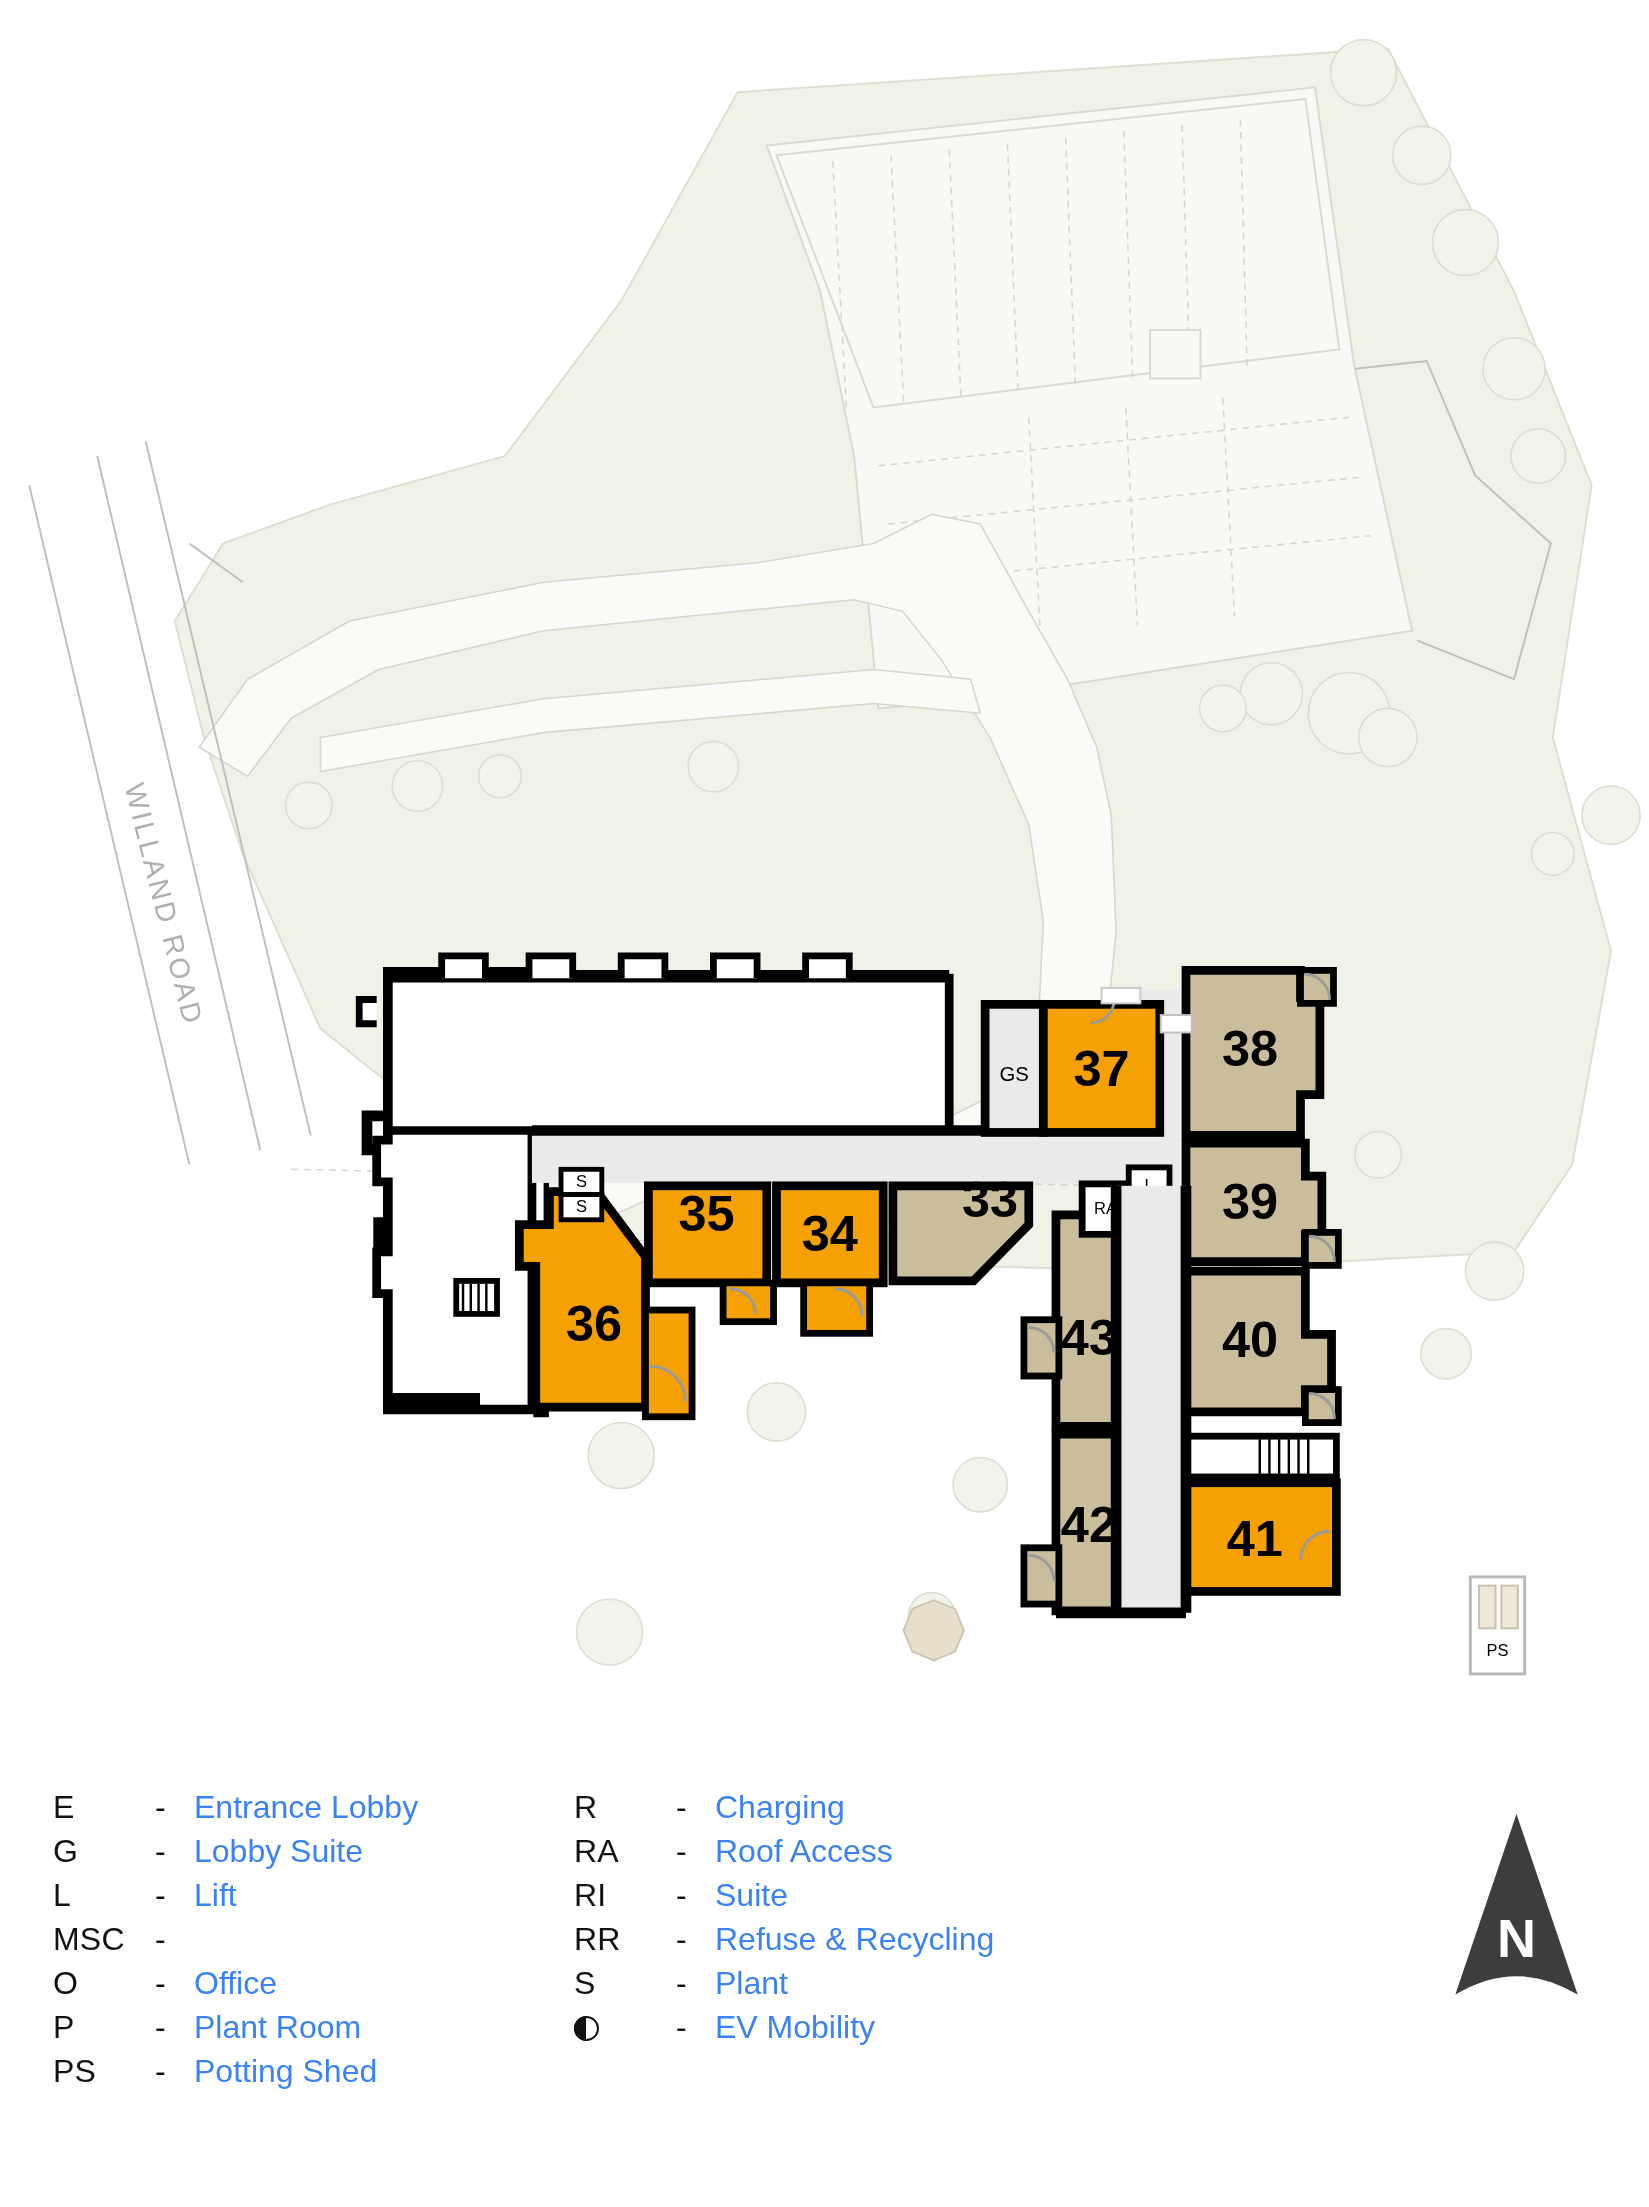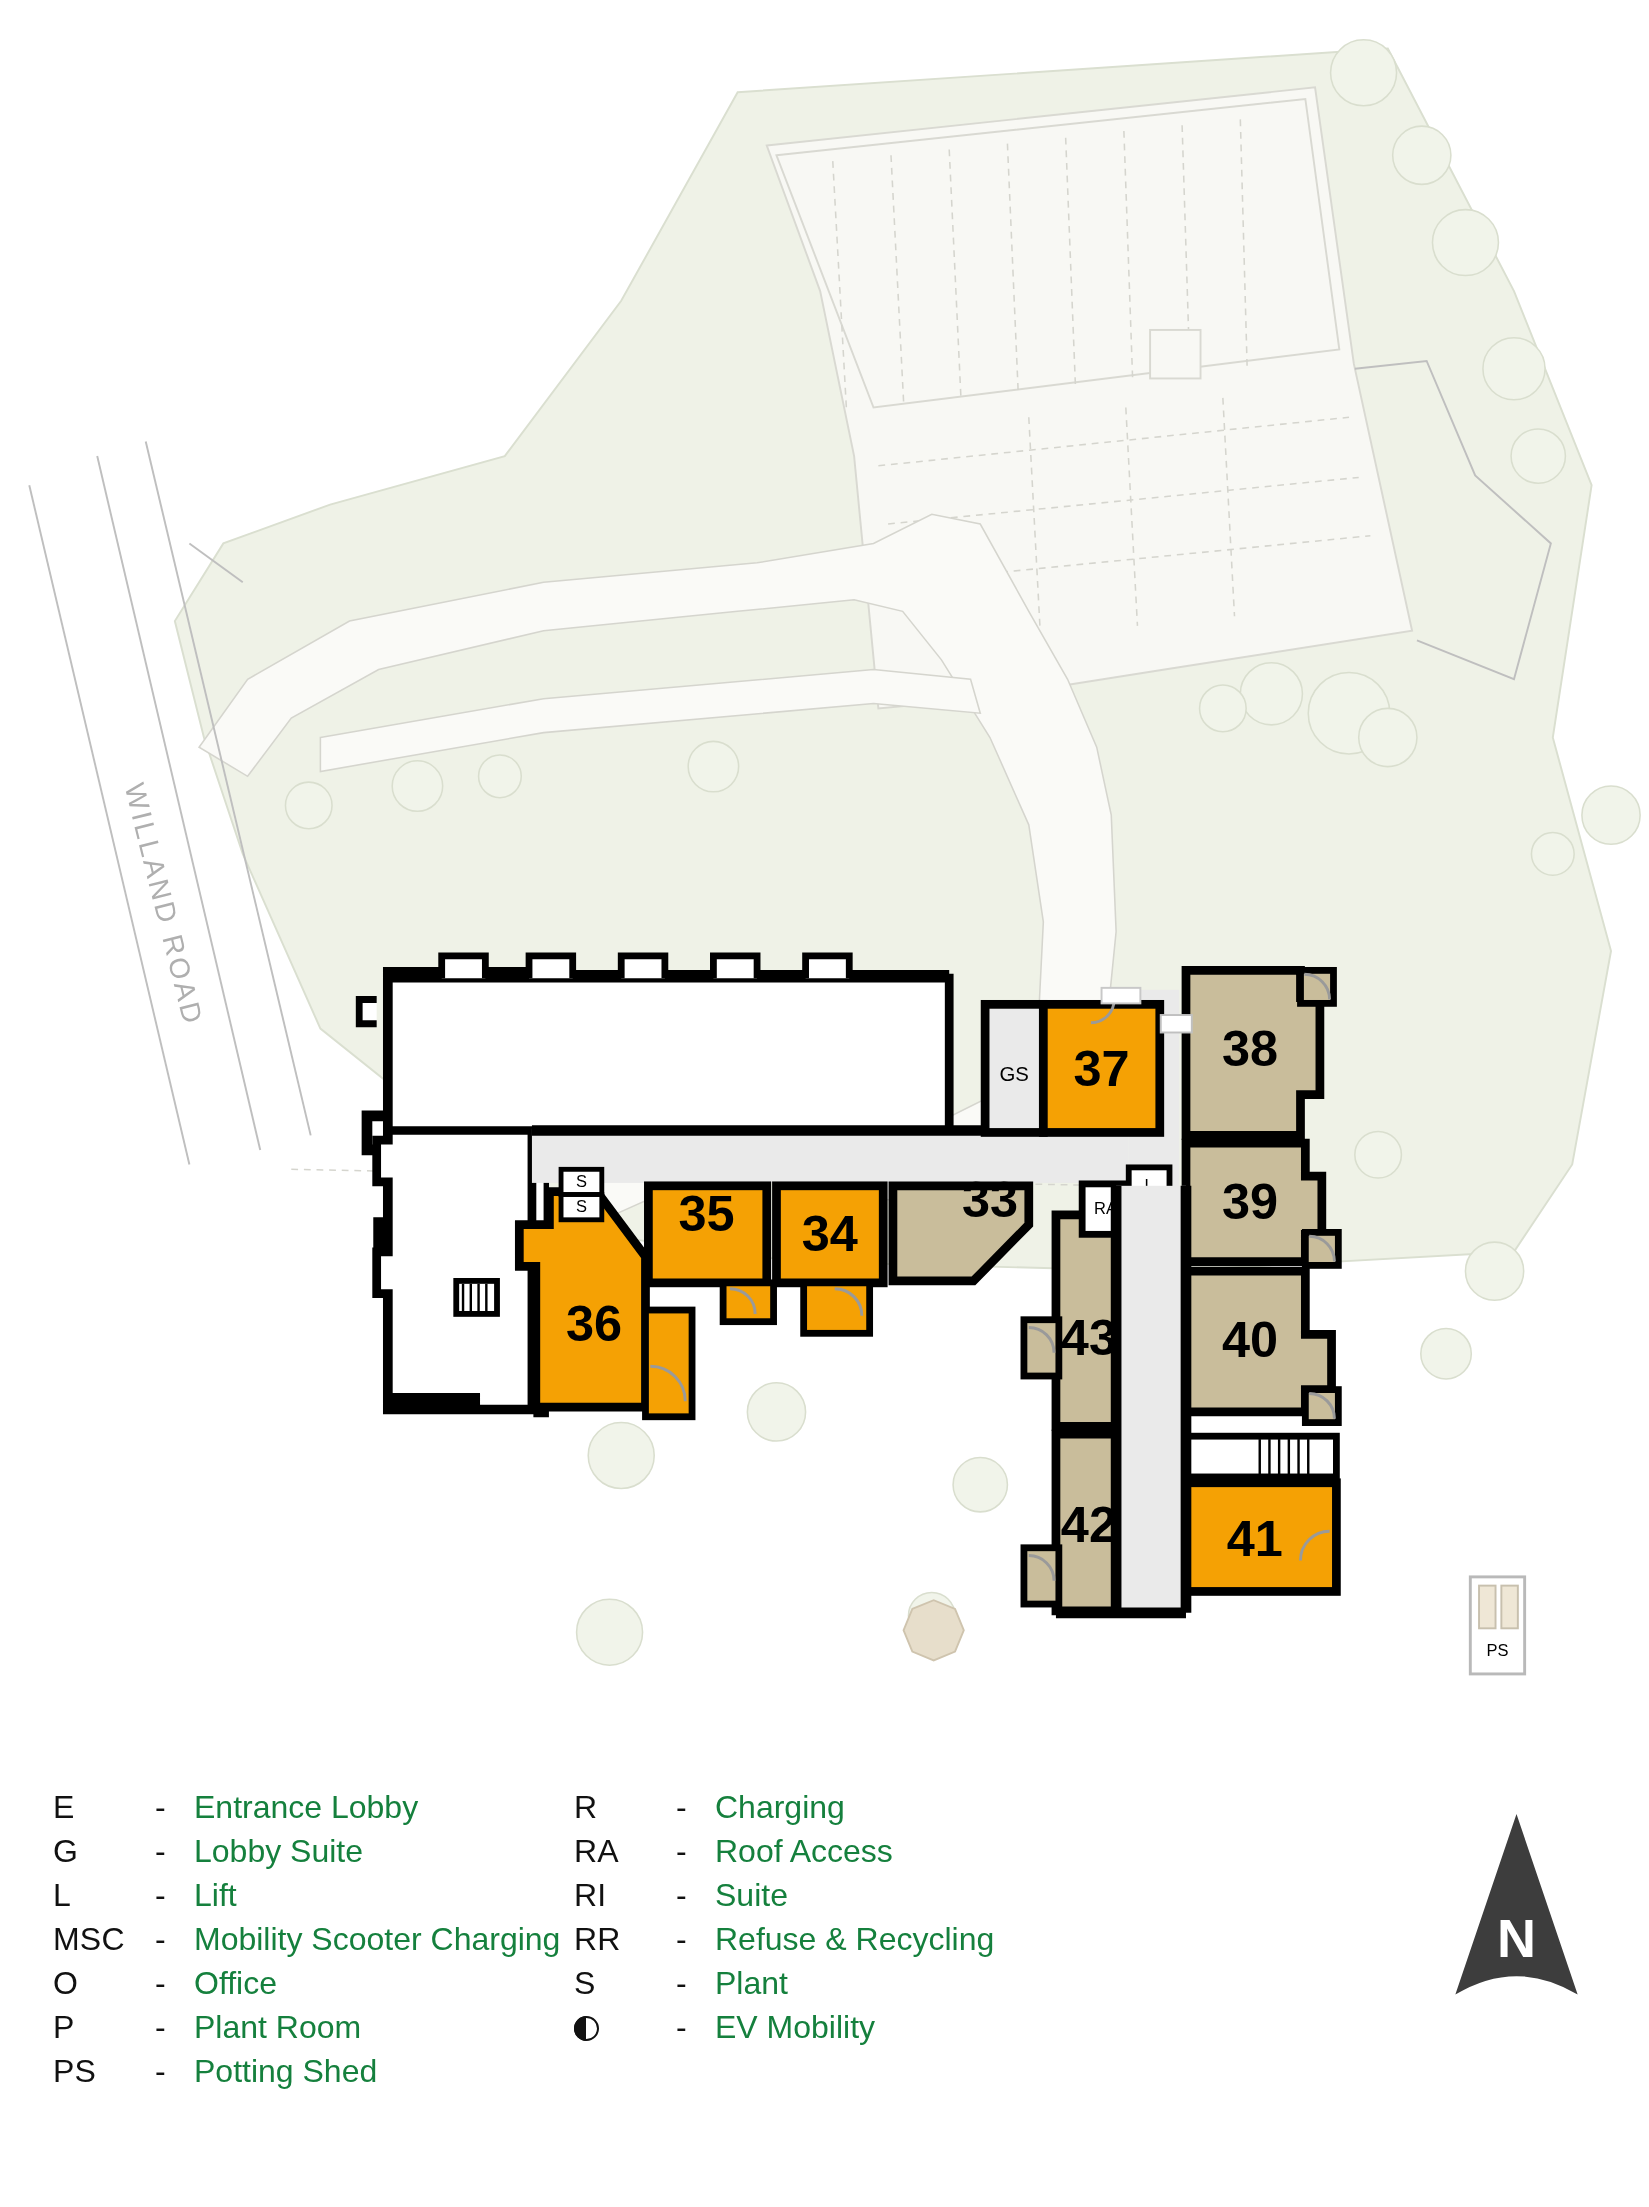--- a/index.html
+++ b/index.html
@@ -11,21 +11,21 @@
 
   
   #legend{position:absolute;left:0;top:1785px;width:1650px;height:301px;}
   .legend-col{position:absolute;top:0;}
   #legend-col-left{left:53px;}
   #legend-col-right{left:574px;}
   .legend-row{display:flex;align-items:baseline;height:44px;}
   .legend-abbr{width:102px;font-size:32px;letter-spacing:0.2px;color:#111;
                line-height:44px;}
   .legend-dash{width:39px;font-size:32px;color:#111;line-height:44px;}
-  .legend-desc{font-size:32px;color:#15803d;line-height:44px;white-space:nowrap;}
+  .legend-desc{font-size:32px;color:#3b82f6;line-height:44px;white-space:nowrap;}
   .ev-glyph{display:inline-block;width:25px;height:25px;border-radius:50%;
             background:linear-gradient(90deg,#111 0 50%,#fff 50% 100%);
             position:relative;top:2.9px;}
   .ev-glyph::after{content:"";position:absolute;inset:0;border-radius:50%;
             border:2.4px solid #111;box-sizing:border-box;}
 
   
   #north{position:absolute;left:1434px;top:1810px;width:165px;height:209px;}
   #north .nletter{position:absolute;left:0;top:97px;width:165px;
       text-align:center;font-size:54px;font-weight:bold;color:#ffffff;
@@ -389,21 +389,20 @@
       <span class="legend-desc">Lobby Suite</span>
     </div>
     <div class="legend-row">
       <span class="legend-abbr">L</span>
       <span class="legend-dash">-</span>
       <span class="legend-desc">Lift</span>
     </div>
     <div class="legend-row">
       <span class="legend-abbr">MSC</span>
       <span class="legend-dash">-</span>
-      <span class="legend-desc">Mobility Scooter Charging</span>
     </div>
     <div class="legend-row">
       <span class="legend-abbr">O</span>
       <span class="legend-dash">-</span>
       <span class="legend-desc">Office</span>
     </div>
     <div class="legend-row">
       <span class="legend-abbr">P</span>
       <span class="legend-dash">-</span>
       <span class="legend-desc">Plant Room</span>

